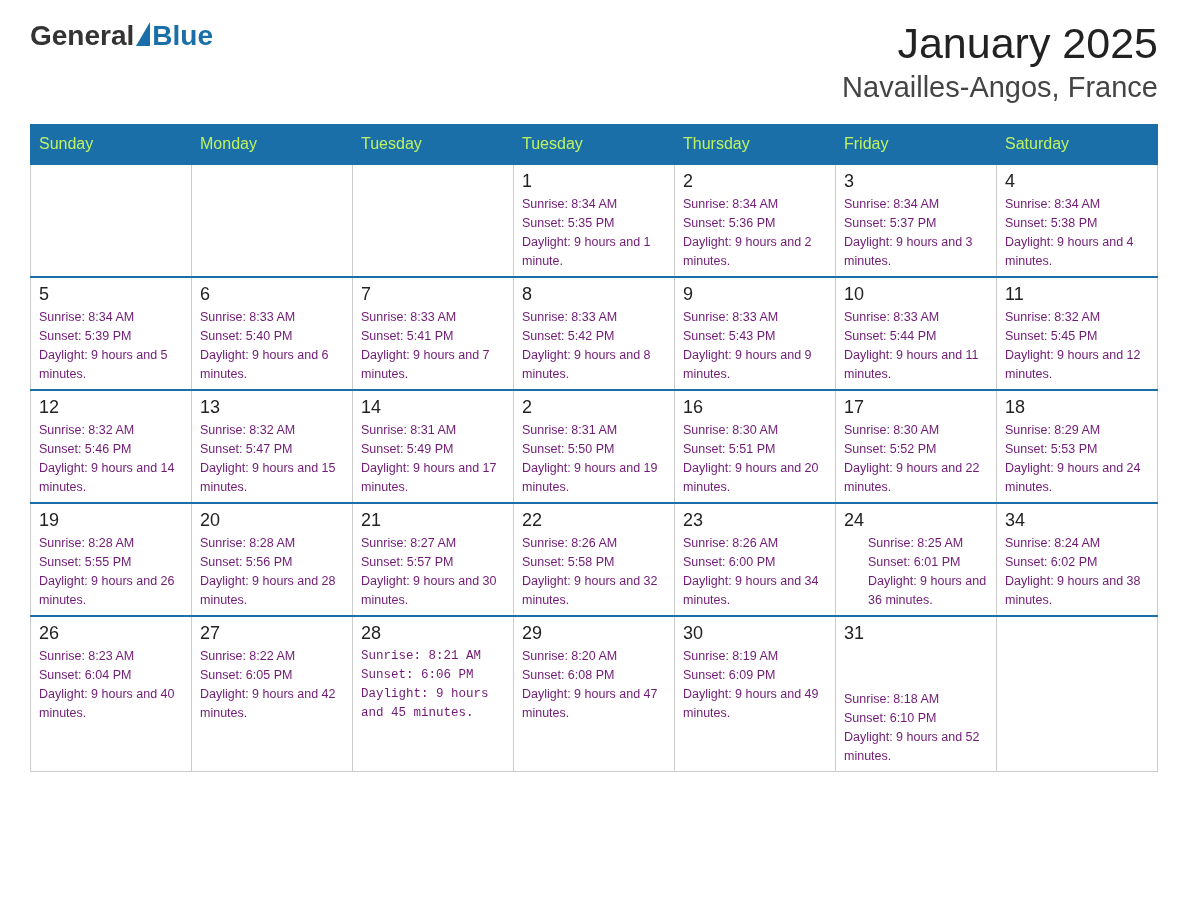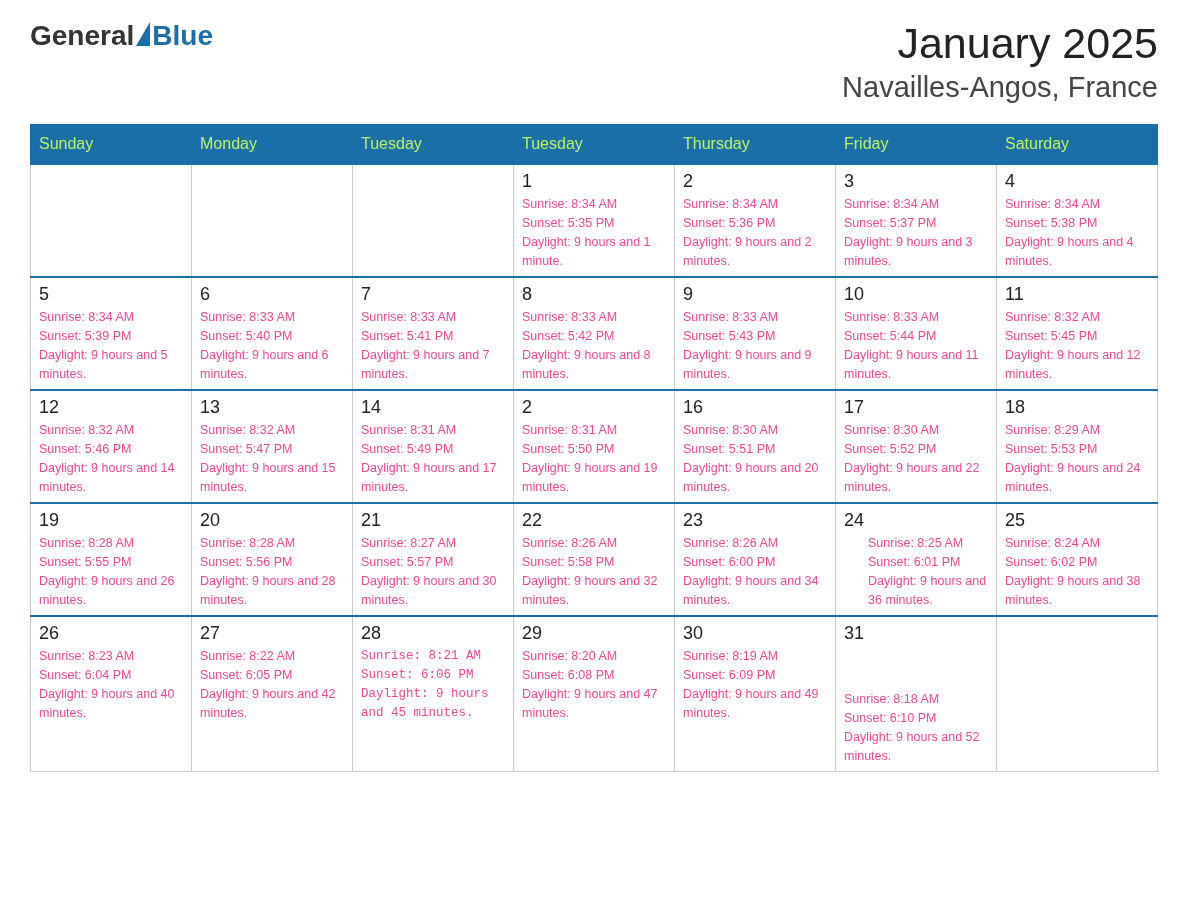--- a/index.html
+++ b/index.html
@@ -81,21 +81,21 @@
     }
     .cell-number {
       font-size: 18px;
       color: #222;
       font-weight: normal;
       display: block;
       margin-bottom: 3px;
     }
     .cell-info {
       font-size: 12.5px;
-      color: #ec4899;
+      color: #701a75;
       line-height: 1.5;
     }
     .empty-cell {
       background: #fff;
     }
     tr.week-row td {
       border-top: 2px solid #1a6fa8;
     }
   </style>
 </head>
@@ -274,21 +274,21 @@
 Sunset: 6:00 PM
 Daylight: 9 hours and 34 minutes.</div>
         </td>
         <td>
           <span class="cell-number">24</span>
           <div class="cell-info" style="white-space: pre-line; margin-left: 24px;">Sunrise: 8:25 AM
 Sunset: 6:01 PM
 Daylight: 9 hours and 36 minutes.</div>
         </td>
         <td>
-          <span class="cell-number">25</span>
+          <span class="cell-number">34</span>
           <div class="cell-info" style="white-space: pre-line;">Sunrise: 8:24 AM
 Sunset: 6:02 PM
 Daylight: 9 hours and 38 minutes.</div>
         </td>
       </tr>
       <tr class="week-row">
         <td>
           <span class="cell-number">26</span>
           <div class="cell-info" style="white-space: pre-line;">Sunrise: 8:23 AM
 Sunset: 6:04 PM

